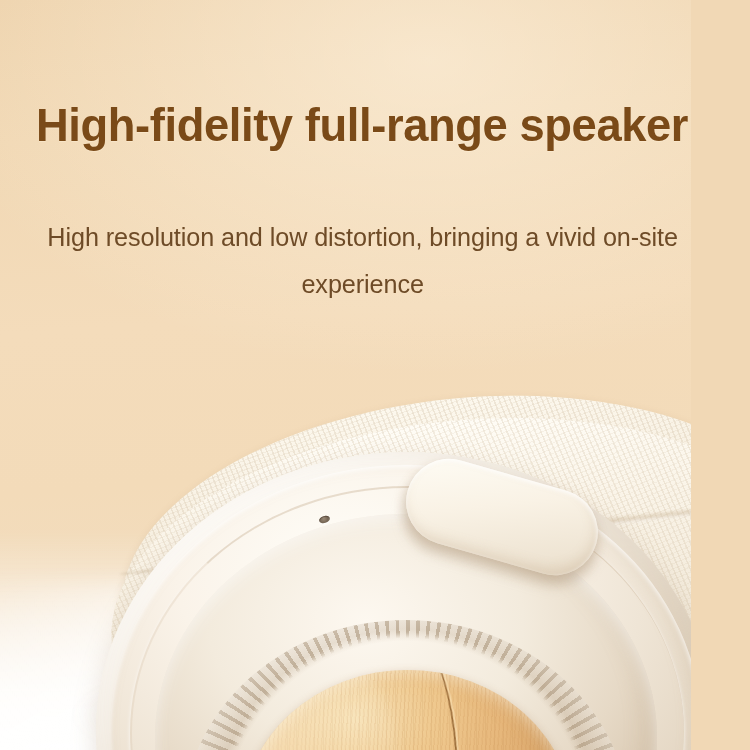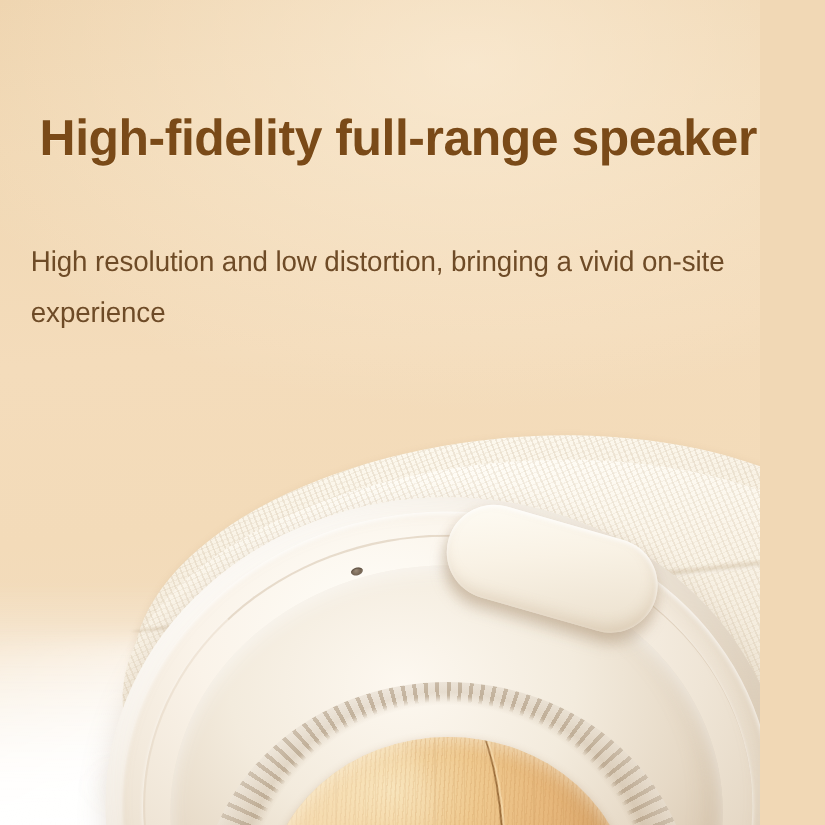--- a/index.html
+++ b/index.html
@@ -1,21 +1,21 @@
 <!DOCTYPE html>
 <html><head>
 <meta charset="utf-8">
 <style>
   html,body{margin:0;padding:0;}
   body{
     width:750px;height:750px;overflow:hidden;
     font-family:"Liberation Sans", sans-serif;
     background:#f1d8b5;
   }
-  #stage{position:relative;width:691px;height:750px;overflow:hidden;}
+  #stage{position:relative;width:691px;height:750px;overflow:hidden;text-align:center;}
 
   
   .bg-base{
     position:absolute;inset:0;
     background:linear-gradient(176deg,
       #eed3ad 0%,
       #f1d8b4 18%,
       #f4dcbb 42%,
       #f3dbb9 62%,
       #f2dcbd 74%,

